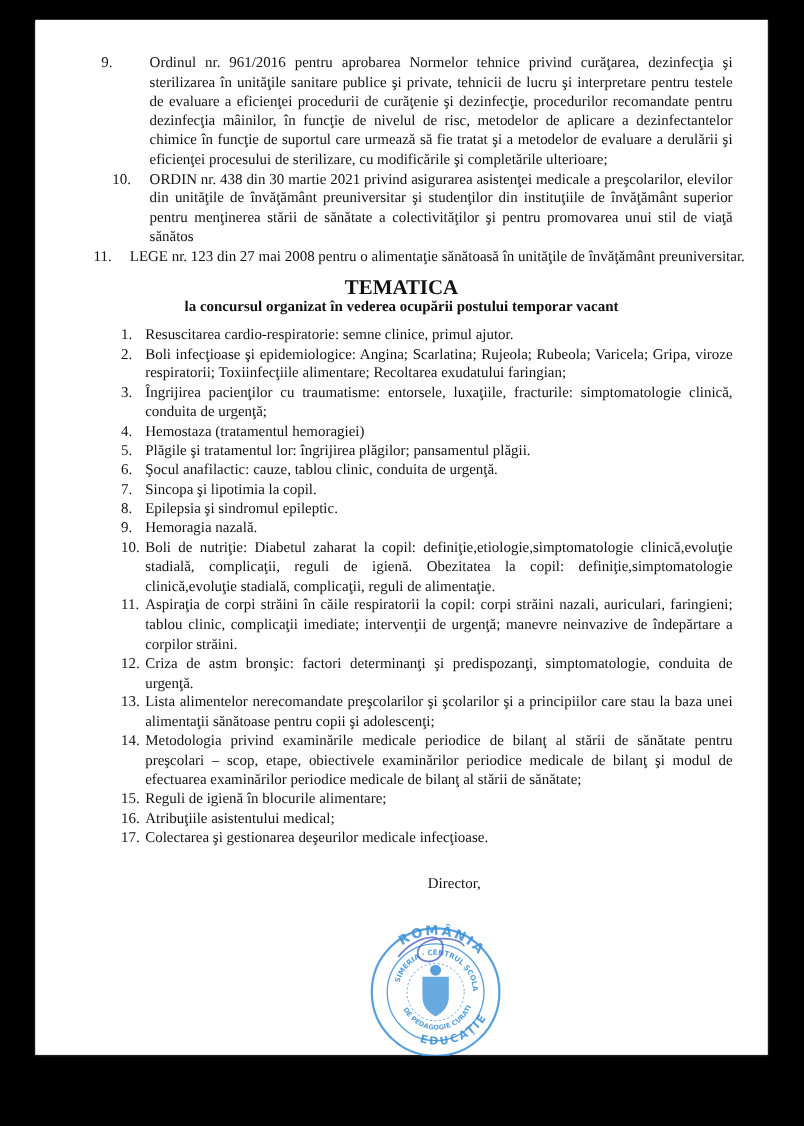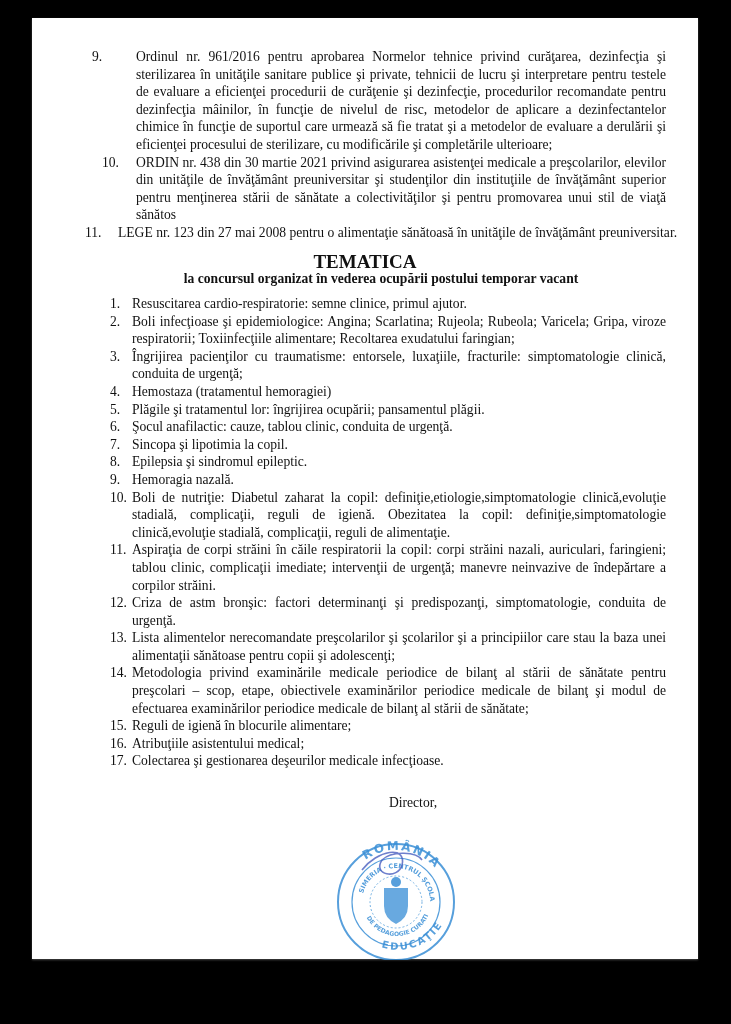--- a/index.html
+++ b/index.html
@@ -28,21 +28,21 @@
     .ref.r10 .num { width: 34px; }
     .ref.r11 { margin-left: -7px; }
     .ref.r11 .num { width: 33px; }
     .ref.r11 .txt { white-space: nowrap; }
 
     .title {
       position: absolute; left: 0; top: 235px; width: 100%;
       text-align: center; font-weight: bold; font-size: 19px; line-height: 17px;
     }
     .subtitle {
-      position: absolute; left: 16px; top: 252px; width: 100%;
+      position: absolute; left: 0; top: 252px; width: 100%;
       text-align: center; font-weight: bold; font-size: 13.6px; line-height: 17px;
     }
 
     .topics { position: absolute; left: 78px; top: 277px; width: 556px; }
     .topic { display: flex; text-align: justify; }
     .topic .num { flex: 0 0 22px; }
     .topic .txt { flex: 1 1 auto; }
     .topic.two .num { flex: 0 0 22px; }
 
     .info {
@@ -95,21 +95,21 @@
       <div class="topic">
           <span class="num">3.</span>
           <span class="txt">Îngrijirea pacienţilor cu traumatisme: entorsele, luxaţiile, fracturile: simptomatologie clinică, conduita de urgenţă;</span>
         </div>
       <div class="topic">
           <span class="num">4.</span>
           <span class="txt">Hemostaza (tratamentul hemoragiei)</span>
         </div>
       <div class="topic">
           <span class="num">5.</span>
-          <span class="txt">Plăgile şi tratamentul lor: îngrijirea ocupării; pansamentul plăgii.</span>
+          <span class="txt">Plăgile şi tratamentul lor: îngrijirea plăgilor; pansamentul plăgii.</span>
         </div>
       <div class="topic">
           <span class="num">6.</span>
           <span class="txt">Şocul anafilactic: cauze, tablou clinic, conduita de urgenţă.</span>
         </div>
       <div class="topic">
           <span class="num">7.</span>
           <span class="txt">Sincopa şi lipotimia la copil.</span>
         </div>
       <div class="topic">

